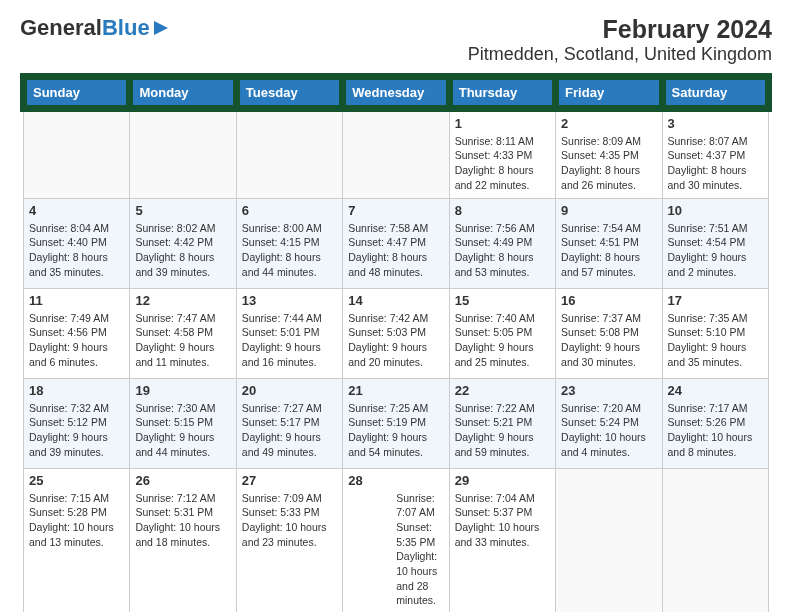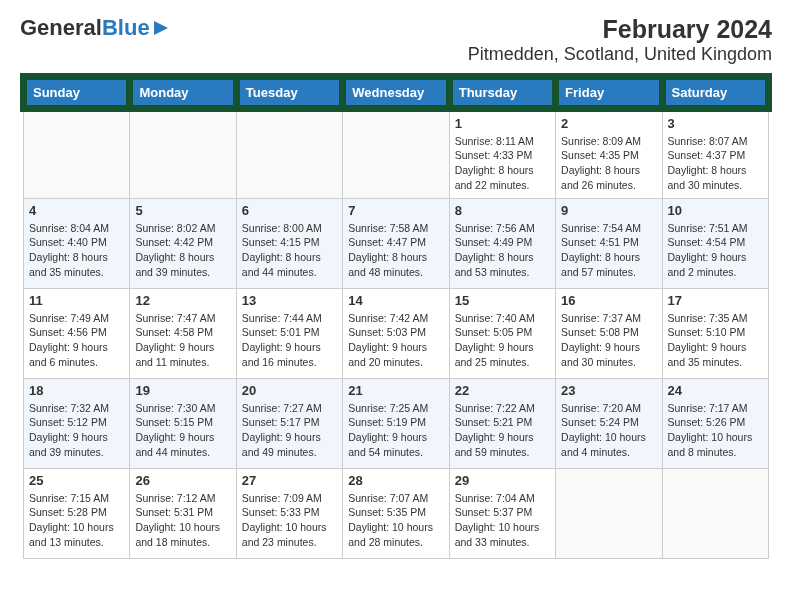--- a/index.html
+++ b/index.html
@@ -252,21 +252,21 @@
           </td>
           <td>
             <span class="day-num">27</span>
             <div class="day-info" style="white-space: pre-line;">Sunrise: 7:09 AM
 Sunset: 5:33 PM
 Daylight: 10 hours
 and 23 minutes.</div>
           </td>
           <td>
             <span class="day-num">28</span>
-            <div class="day-info" style="white-space: pre-line;">Sunrise: 7:07 AM
+            <div class="day-info" style="white-space: pre-line; margin-left: 48px;">Sunrise: 7:07 AM
 Sunset: 5:35 PM
 Daylight: 10 hours
 and 28 minutes.</div>
           </td>
           <td>
             <span class="day-num">29</span>
             <div class="day-info" style="white-space: pre-line;">Sunrise: 7:04 AM
 Sunset: 5:37 PM
 Daylight: 10 hours
 and 33 minutes.</div>

